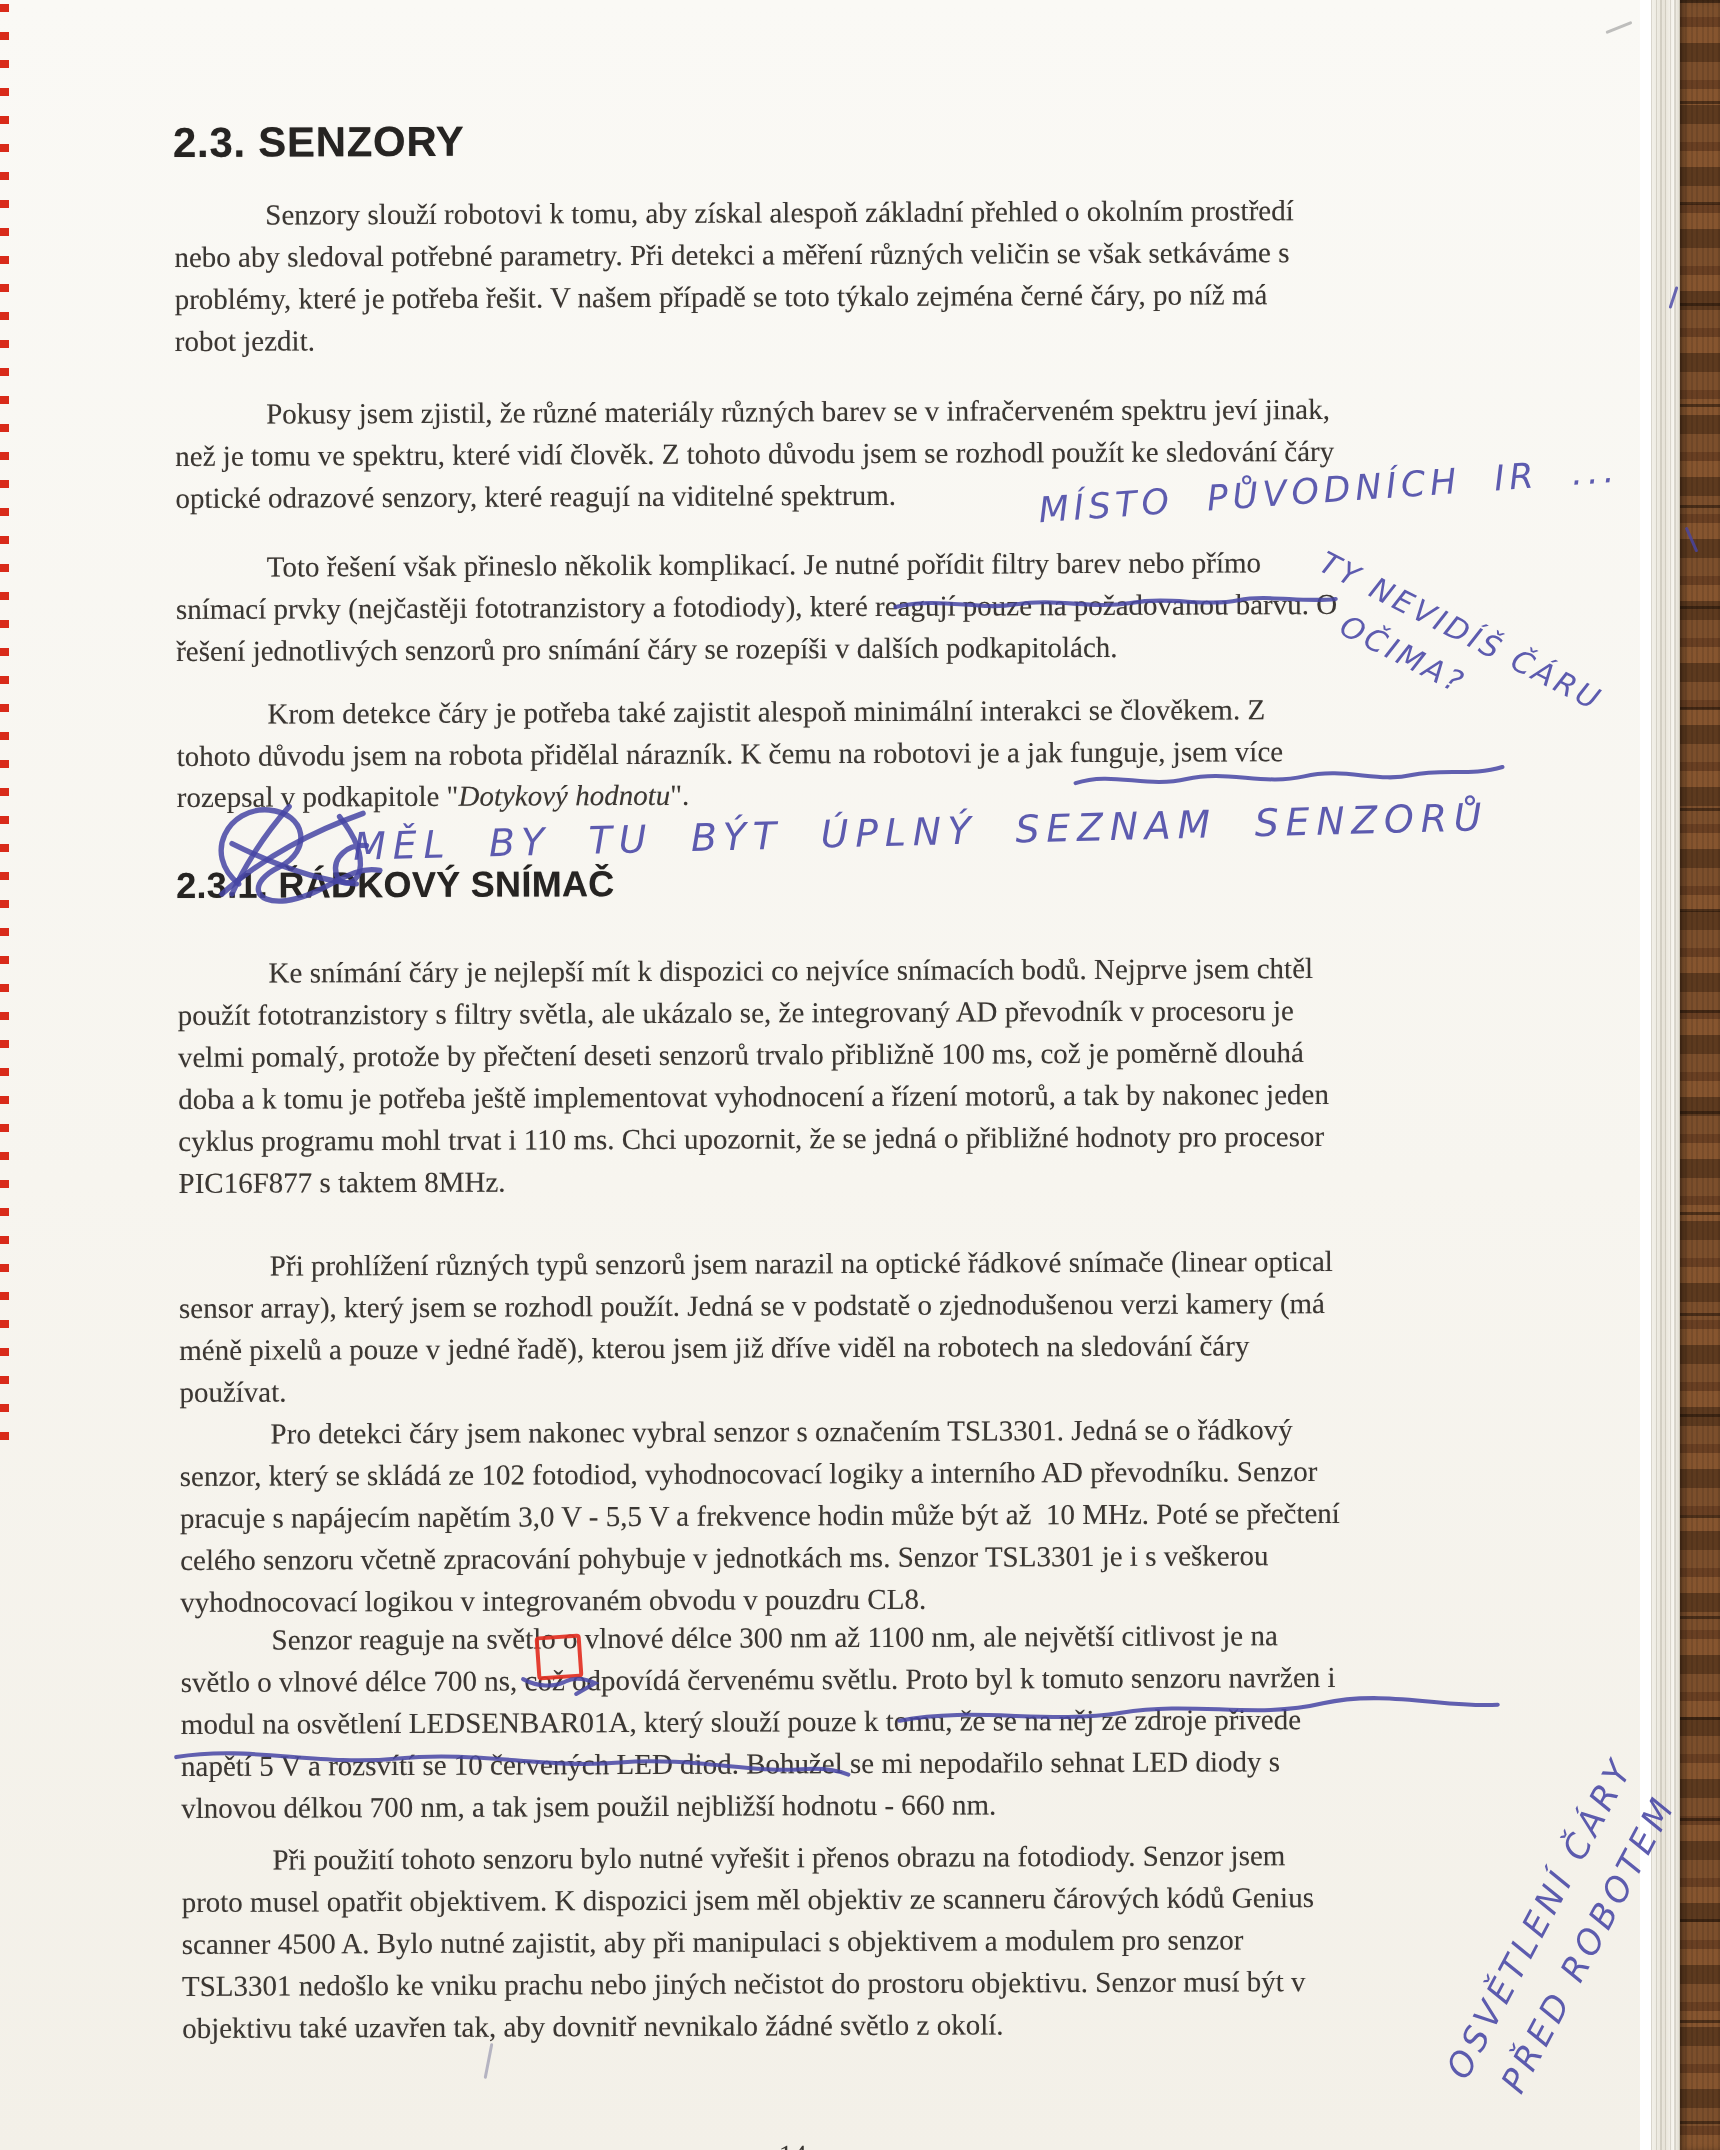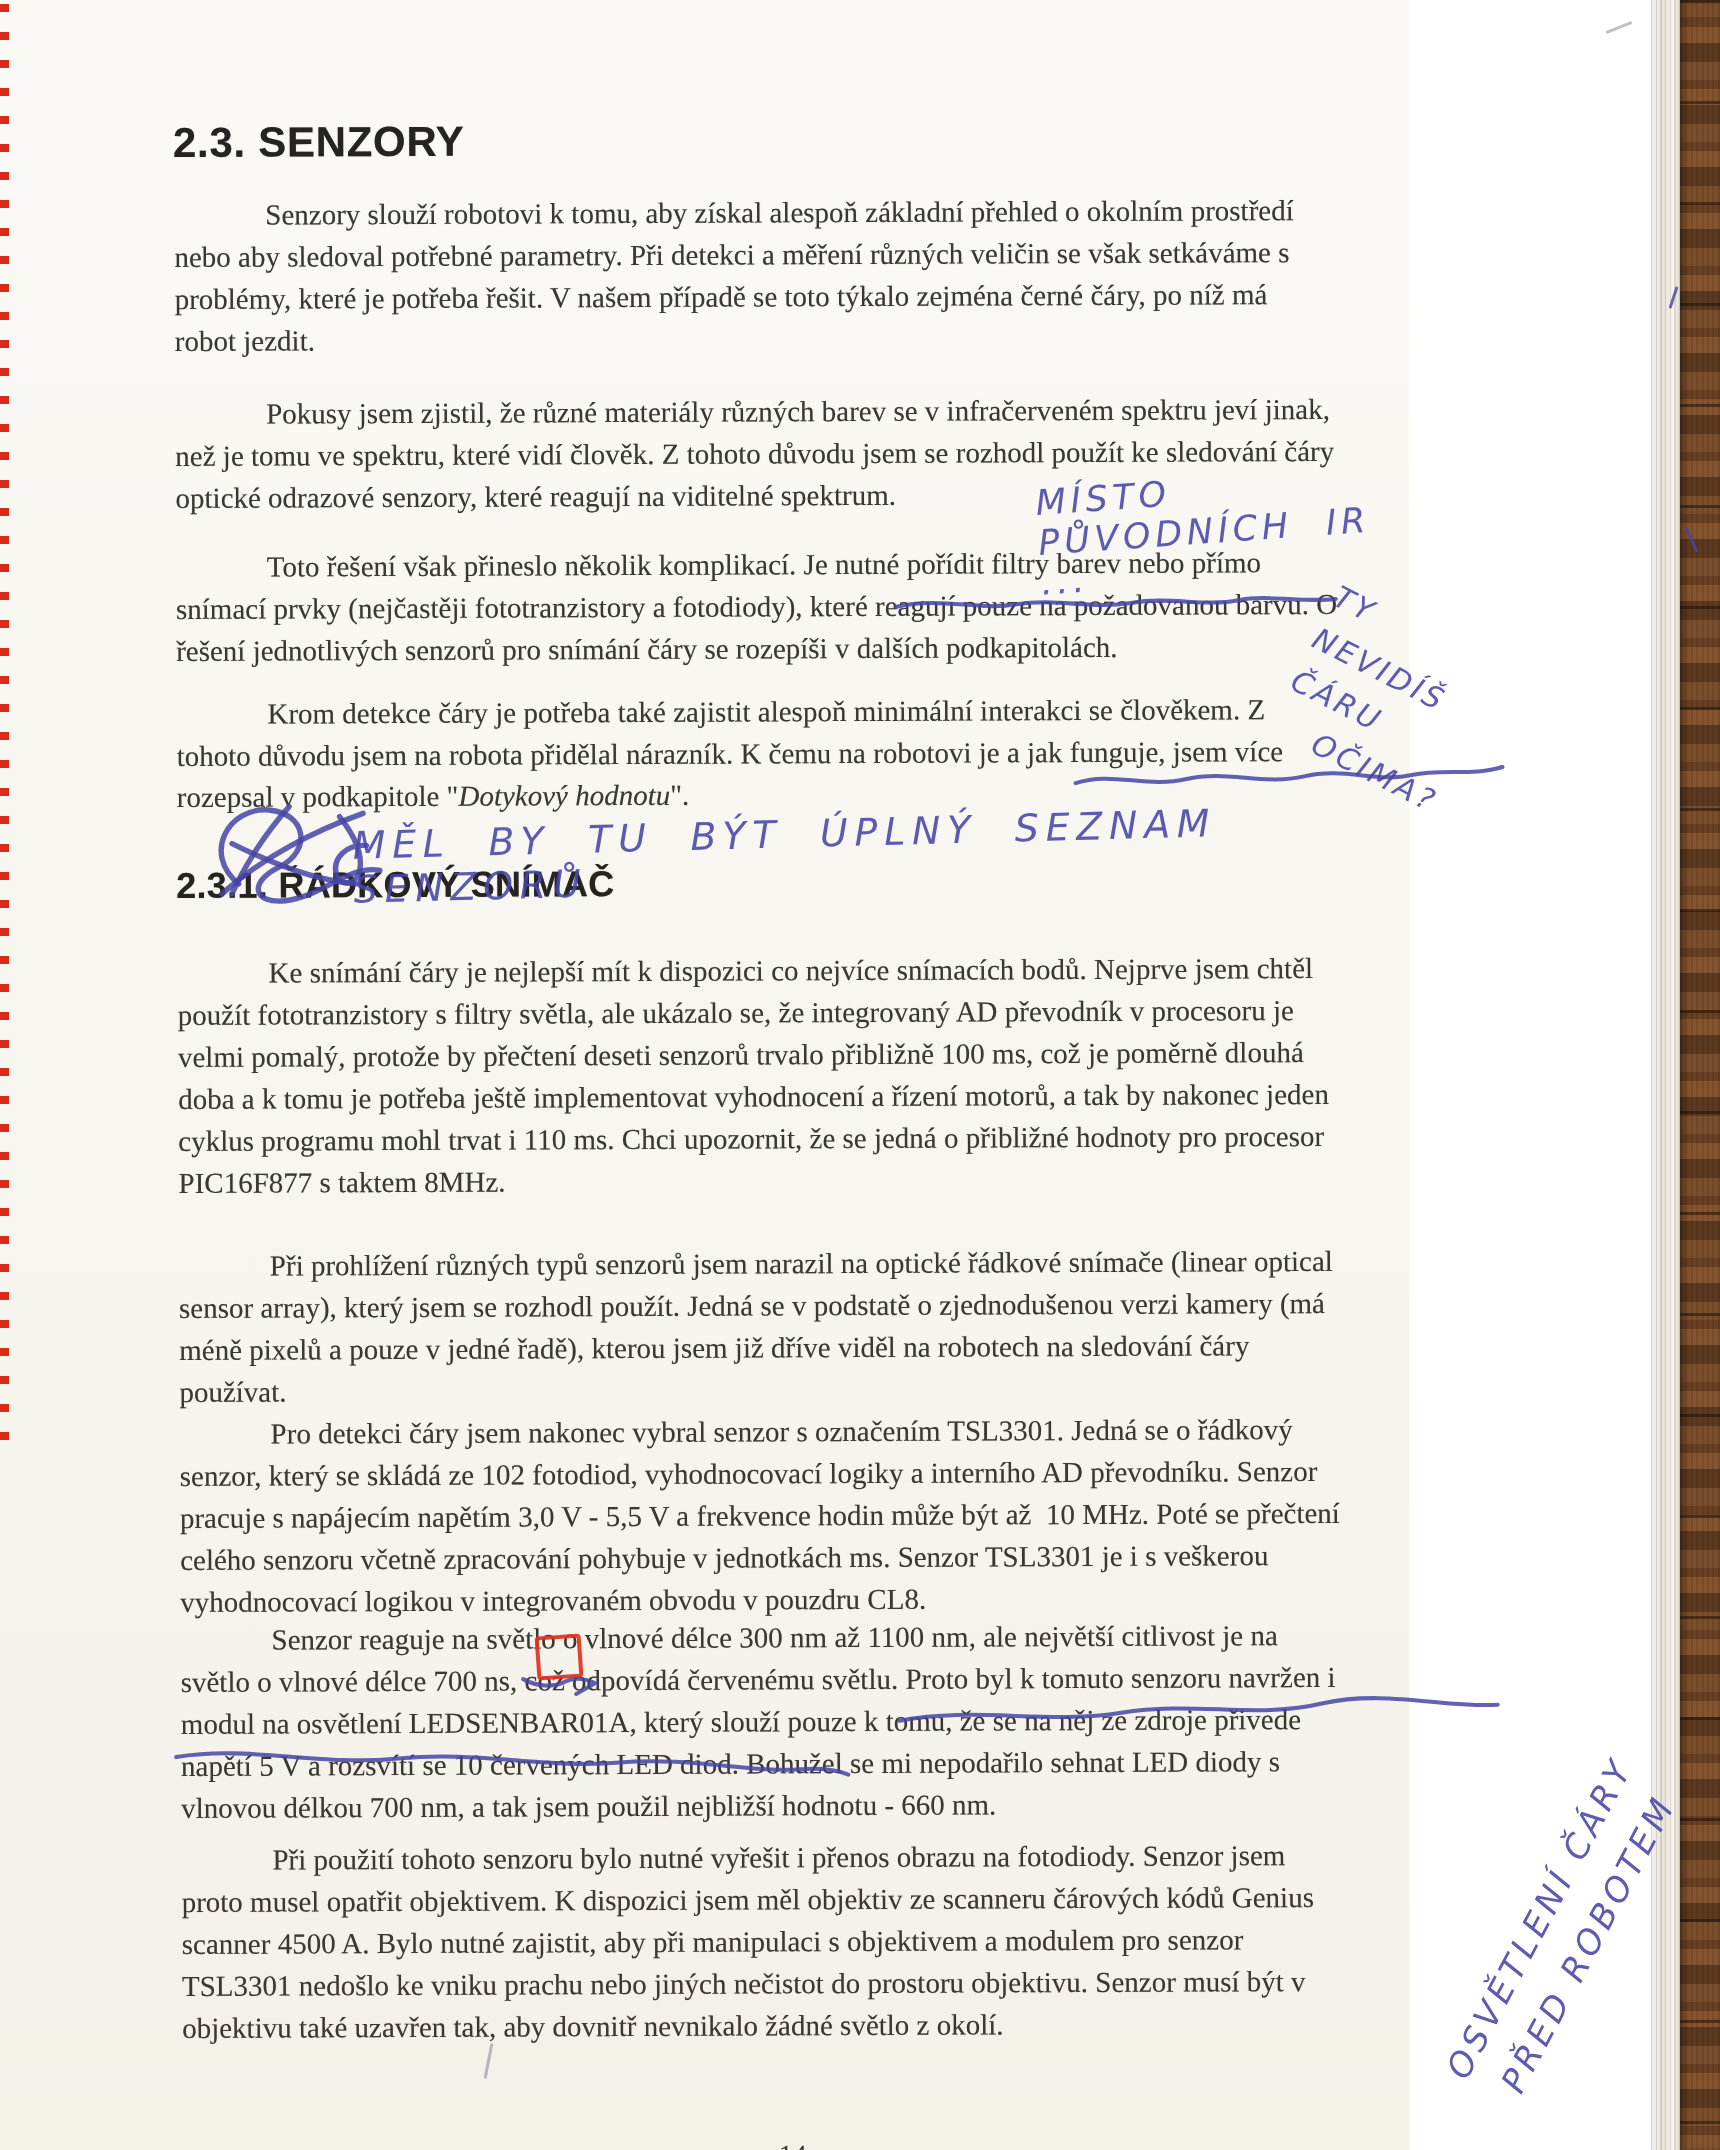--- a/index.html
+++ b/index.html
@@ -1,17 +1,17 @@
 <!DOCTYPE html>
 <html style="font-size:10.8px"><head>
 <meta charset="utf-8">
 <style>
   html,body{margin:0;padding:0;width:1721px;height:2151px;overflow:hidden;}
   .page{
-    position:relative;width:1409px;height:2151px;
+    position:relative;width:1640px;height:2151px;
     background:linear-gradient(180deg,#faf9f5 0%,#f7f5ef 55%,#f3f0e8 100%);
     font-family:"Liberation Serif","DejaVu Serif",serif;
     color:#3b3733;
   }
   .textlayer{position:absolute;left:0;top:0;width:1721px;height:2151px;transform:rotate(-0.25deg);}
   .para{
     position:absolute;left:178px;width:1385px;
     font-size:29px;line-height:42px;white-space:pre;
     text-indent:91px;color:#3b3733;
     text-shadow:0 0 0.7px rgba(80,72,64,.45);

